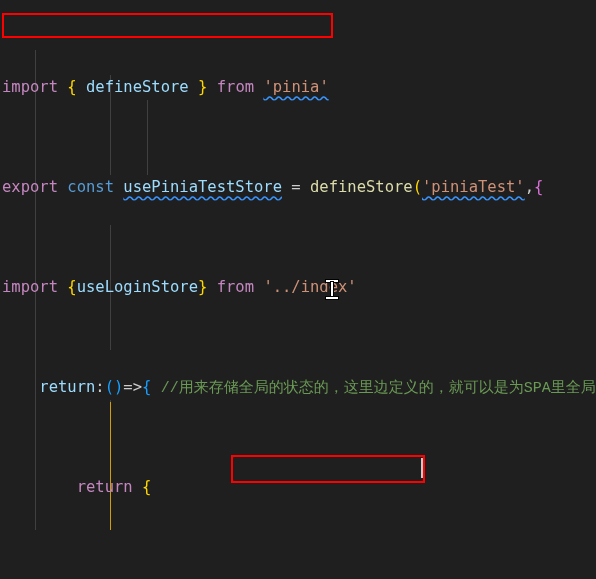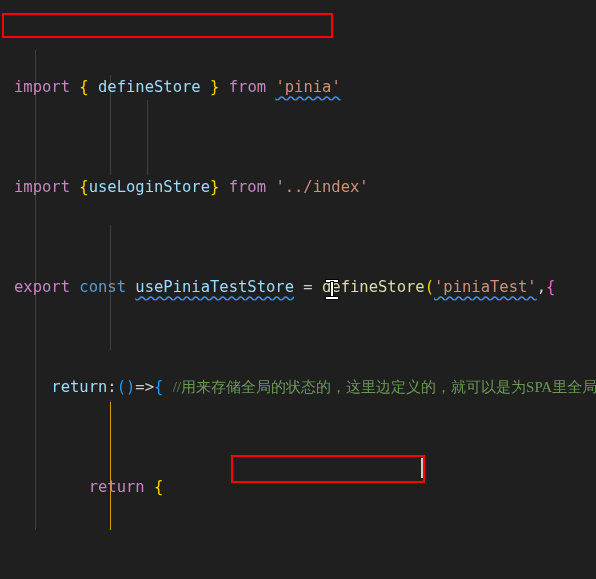--- a/index.html
+++ b/index.html
@@ -25,21 +25,21 @@
     top: 0;
     width: 596px;
     padding-top: 0px;
     white-space: pre;
   }
   .line {
     position: relative;
     height: 25px;
     line-height: 25px;
     white-space: pre;
-    padding-left: 14px;
+    padding-left: 2px;
     box-sizing: border-box;
   }
   
   .kw      { color: #c586c0; }   
   .kw2     { color: #569cd6; }   
   .str     { color: #ce9178; }
   .fn      { color: #dcdcaa; }
   .var     { color: #9cdcfe; }
   .prop    { color: #9cdcfe; }
   .cmt     { color: #6a9955; }
@@ -92,41 +92,41 @@
   }
   .ibeam .cap-t, .ibeam .cap-b {
     position: absolute;
     left: 0;
     width: 12px; height: 2px;
     background: #ffffff;
     box-shadow: 0 0 0 1px #000;
   }
   .ibeam .cap-t { top: 0; }
   .ibeam .cap-b { top: 17px; }
-  .cjk { font-family: Liberation Serif, serif; font-size: 15px; margin-top: 28px; }
+  .cjk { font-family: Liberation Mono, monospace; font-size: 15px; margin-top: 28px; }
 </style>
 </head>
 <body>
 
 <div id="editor">
 
   <div class="guide" style="left:35px; top:50px; height:480px;"></div>
   <div class="guide" style="left:110px; top:75px; height:100px;"></div>
   <div class="guide" style="left:147px; top:100px; height:75px;"></div>
   <div class="guide" style="left:110px; top:225px; height:125px;"></div>
   <div class="guide" style="left:110px; top:400px; height:120px;"></div>
   <div class="guide guide-active" style="left:110px; top:402px; height:128px;"></div>
 
   <div class="code-layer">
 
     <div class="line"><span class="kw">import</span><span class="plain"> </span><span class="b-yel">{</span><span class="plain"> </span><span class="var">defineStore</span><span class="plain"> </span><span class="b-yel">}</span><span class="plain"> </span><span class="kw">from</span><span class="plain"> </span><span class="str squiggle">'pinia'</span></div>
 
+    <div class="line"><span class="kw">export</span><span class="plain"> </span><span class="kw2">const</span><span class="plain"> </span><span class="var squiggle">usePiniaTestStore</span><span class="plain"> = </span><span class="fn">defineStore</span><span class="b-yel">(</span><span class="str squiggle">'piniaTest'</span><span class="plain">,</span><span class="b-pnk">{</span></div>
+
     <div class="line"><span class="kw">import</span><span class="plain"> </span><span class="b-yel">{</span><span class="var">useLoginStore</span><span class="b-yel">}</span><span class="plain"> </span><span class="kw">from</span><span class="plain"> </span><span class="str">'../index'</span></div>
-
-    <div class="line"><span class="kw">export</span><span class="plain"> </span><span class="kw2">const</span><span class="plain"> </span><span class="var squiggle">usePiniaTestStore</span><span class="plain"> = </span><span class="fn">defineStore</span><span class="b-yel">(</span><span class="str squiggle">'piniaTest'</span><span class="plain">,</span><span class="b-pnk">{</span></div>
 
     <div class="line"><span class="plain">    </span><span class="var">return</span><span class="plain">:</span><span class="b-blu">()</span><span class="plain">=&gt;</span><span class="b-blu">{</span><span class="plain"> </span><span class="cmt cjk">//用来存储全局的状态的，这里边定义的，就可以是为SPA里全局</span></div>
 
     <div class="line"><span class="plain">        </span><span class="kw">return</span><span class="plain"> </span><span class="b-yel">{</span></div>
 
     <div class="line"><span class="plain">            </span><span class="prop">helloWorld</span><span class="plain">:</span><span class="str">'Hello World'</span><span class="plain">,</span></div>
 
     
 
     

